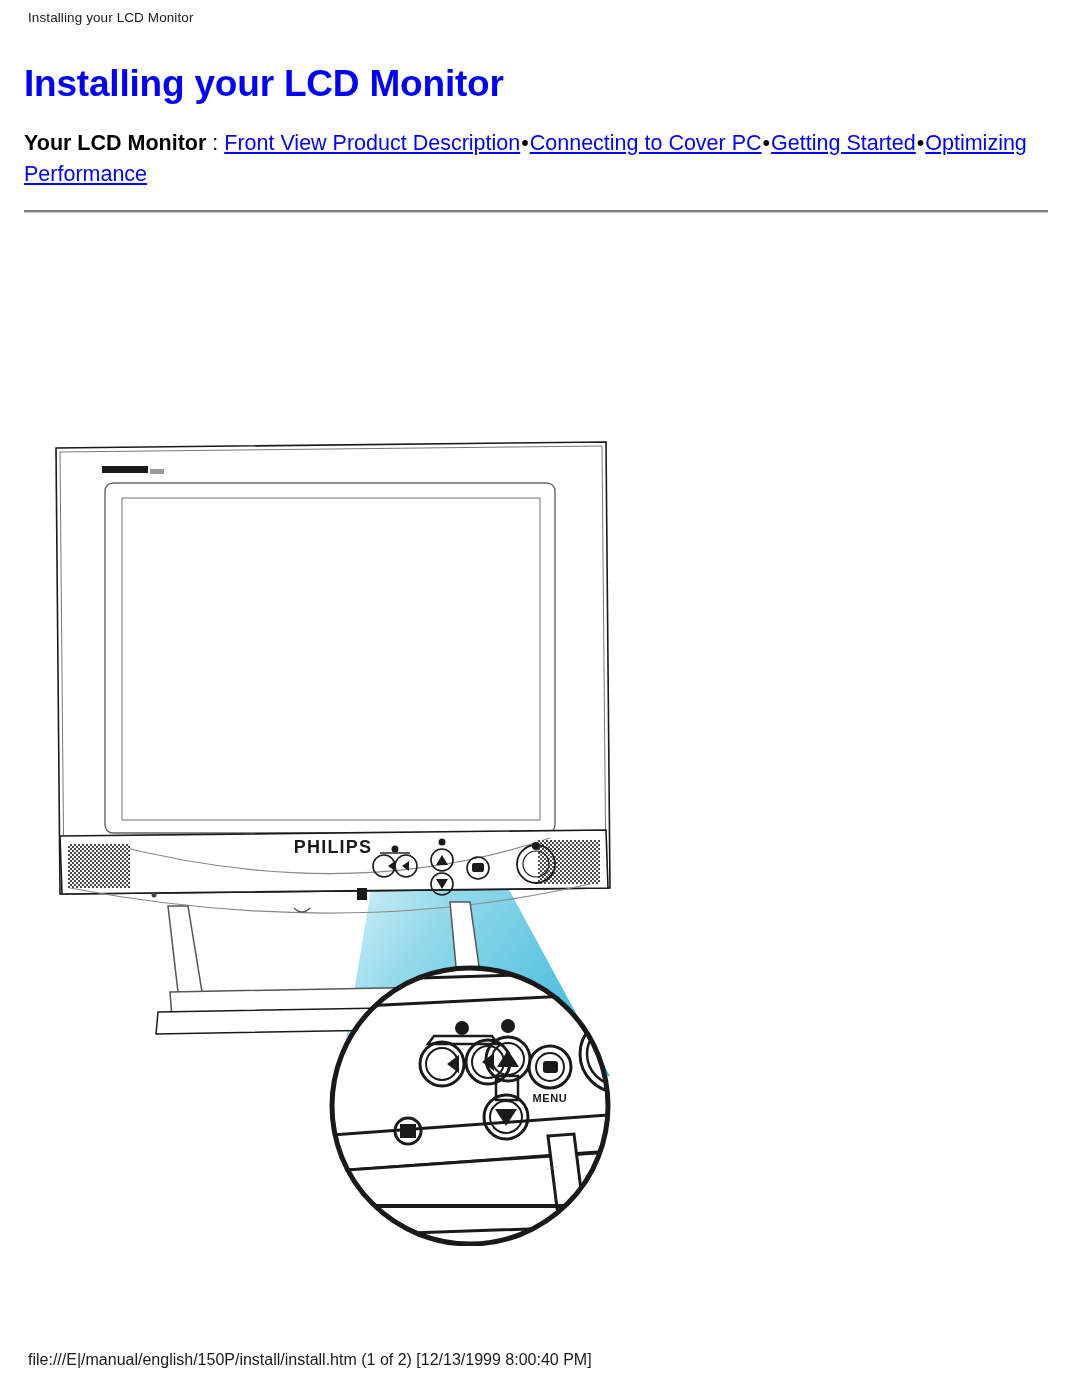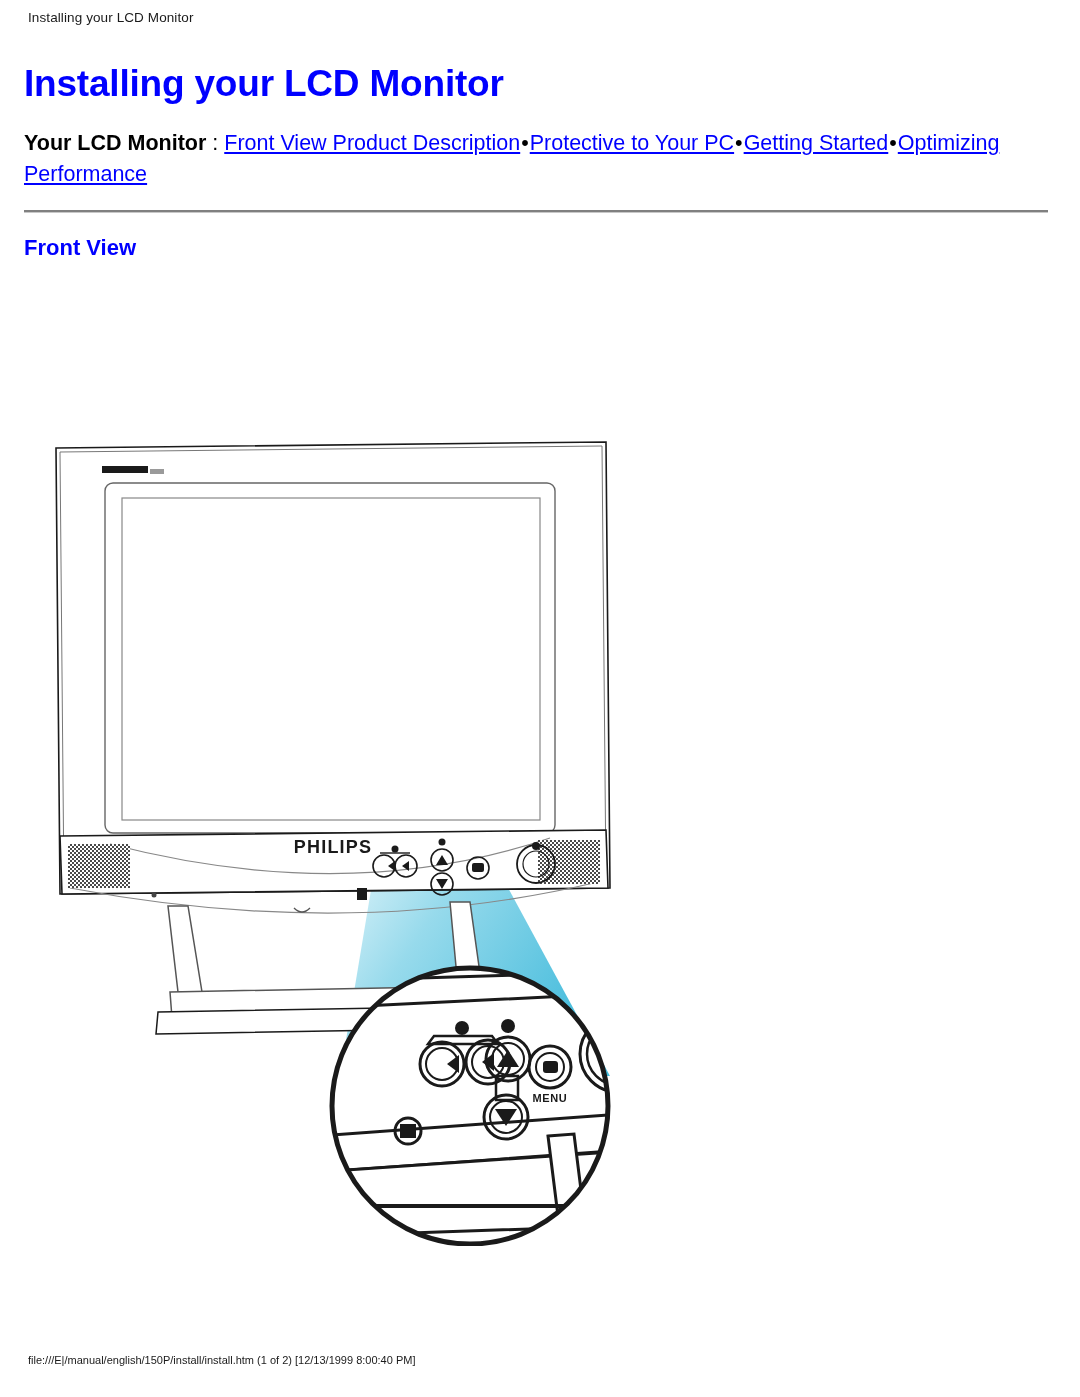--- a/index.html
+++ b/index.html
@@ -25,21 +25,21 @@
     font-size: 13.5px;
     line-height: 16px;
     color: #1a1a1a;
     letter-spacing: 0.1px;
     white-space: nowrap;
   }
   .page-footer {
     position: absolute;
     top: 1352px;
     left: 28px;
-    font-size: 11px;
+    font-size: 16px;
     line-height: 16px;
     color: #1a1a1a;
     white-space: nowrap;
   }
 
   
   .content {
     position: absolute;
     left: 24px;
     top: 62px;
@@ -108,27 +108,26 @@
 </head>
 <body>
 
 <div class="page-header">Installing your LCD Monitor</div>
 
 <div class="content">
 
   <h1 class="doc-title">Installing your LCD Monitor</h1>
 
   <div class="nav-block">
-    <span class="nav-label">Your LCD Monitor</span><span class="colon"> : </span><a href="#">Front View Product Description</a><span class="sep">•</span><a href="#">Protective to Your PC</a><span class="sep">•</span><a href="#">Getting Started</a><span class="sep">•</span><a href="#">Optimizing Performance</a>
+    <span class="nav-label">Your LCD Monitor</span><span class="colon"> : </span><a href="#">Front View Product Description</a><span class="sep">•</span><a href="#">Connecting to Cover PC</a><span class="sep">•</span><a href="#">Getting Started</a><span class="sep">•</span><a href="#">Optimizing Performance</a>
   </div>
 
 
   <hr class="rule">
 
-  <h2 class="section-title">Front View</h2>
 </div>
 
 <div class="figure">
 <svg width="600" height="810" viewBox="0 0 600 810" xmlns="http://www.w3.org/2000/svg">
   <defs>
     <linearGradient id="beamGrad" x1="0" y1="0" x2="0.45" y2="1">
       <stop offset="0%" stop-color="#bfe7f4"></stop>
       <stop offset="55%" stop-color="#6fcbe4"></stop>
       <stop offset="100%" stop-color="#2fb4d8"></stop>
     </linearGradient>

